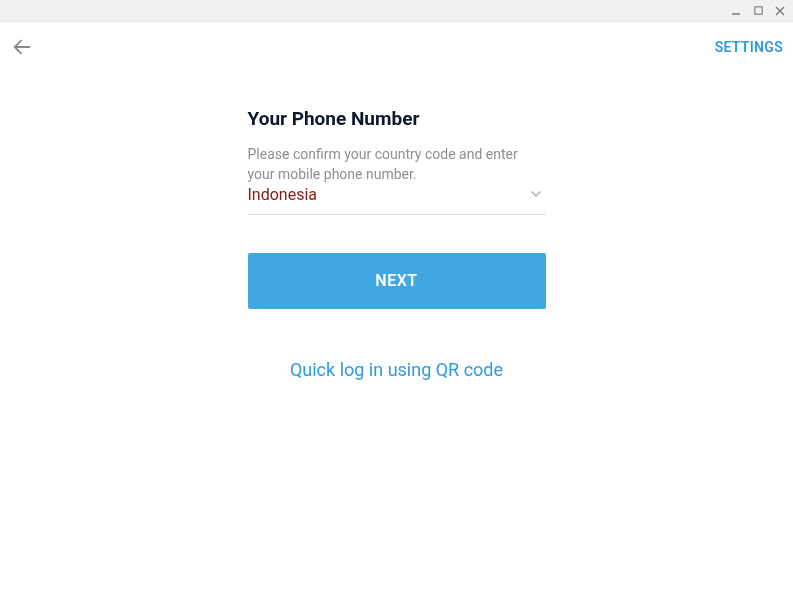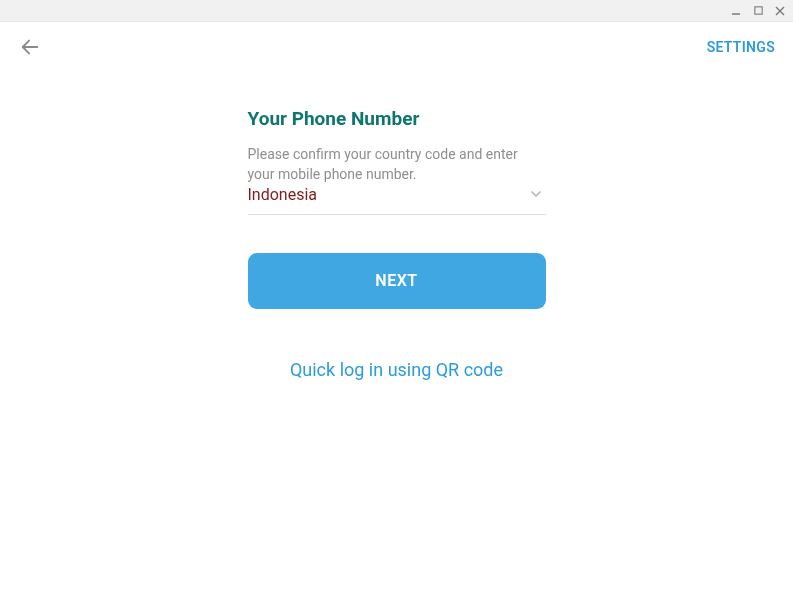--- a/index.html
+++ b/index.html
@@ -32,21 +32,21 @@
       justify-content: center;
       color: #7a7a7a;
       cursor: pointer;
     }
     .win-btn svg { display: block; }
     .topbar {
       height: 50px;
       display: flex;
       align-items: center;
       justify-content: space-between;
-      padding: 0 18px;
+      padding: 0 10px;
     }
     .back-arrow {
       width: 24px;
       height: 24px;
       color: #8a8a8a;
       cursor: pointer;
       display: flex;
       align-items: center;
       justify-content: center;
     }
@@ -57,21 +57,21 @@
       letter-spacing: 0.3px;
       cursor: pointer;
     }
     .content {
       width: 298px;
       margin: 35px auto 0;
     }
     .title {
       font-size: 19px;
       font-weight: 700;
-      color: #0f766e;
+      color: #0f172a;
       margin-bottom: 14px;
     }
     .subtitle {
       font-size: 14px;
       color: #8f8f8f;
       line-height: 1.45;
     }
     .country-select {
       display: flex;
       align-items: center;
@@ -132,21 +132,21 @@
     .next-btn {
       width: 100%;
       height: 56px;
       background: #40a7e3;
       border: none;
       color: #fff;
       font-size: 16px;
       font-weight: 600;
       letter-spacing: 0.5px;
       cursor: pointer;
-      border-radius: 9px;
+      border-radius: 2px;
       margin-bottom: 50px;
     }
     .qr-link {
       text-align: center;
       color: #2d9cdb;
       font-size: 18px;
       cursor: pointer;
     }
   </style>
 </head>

